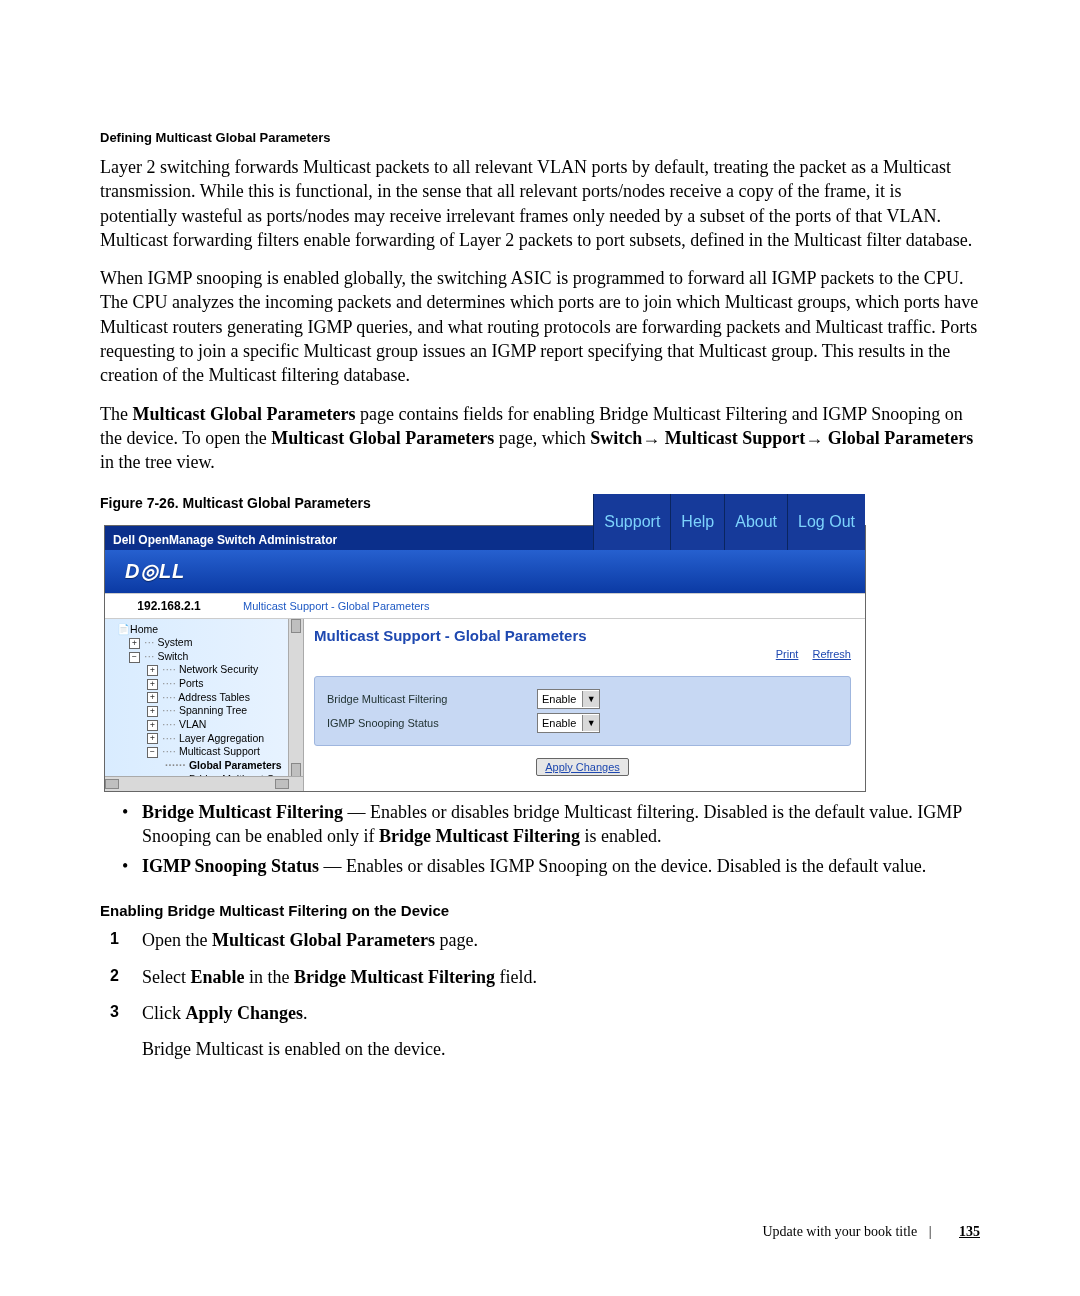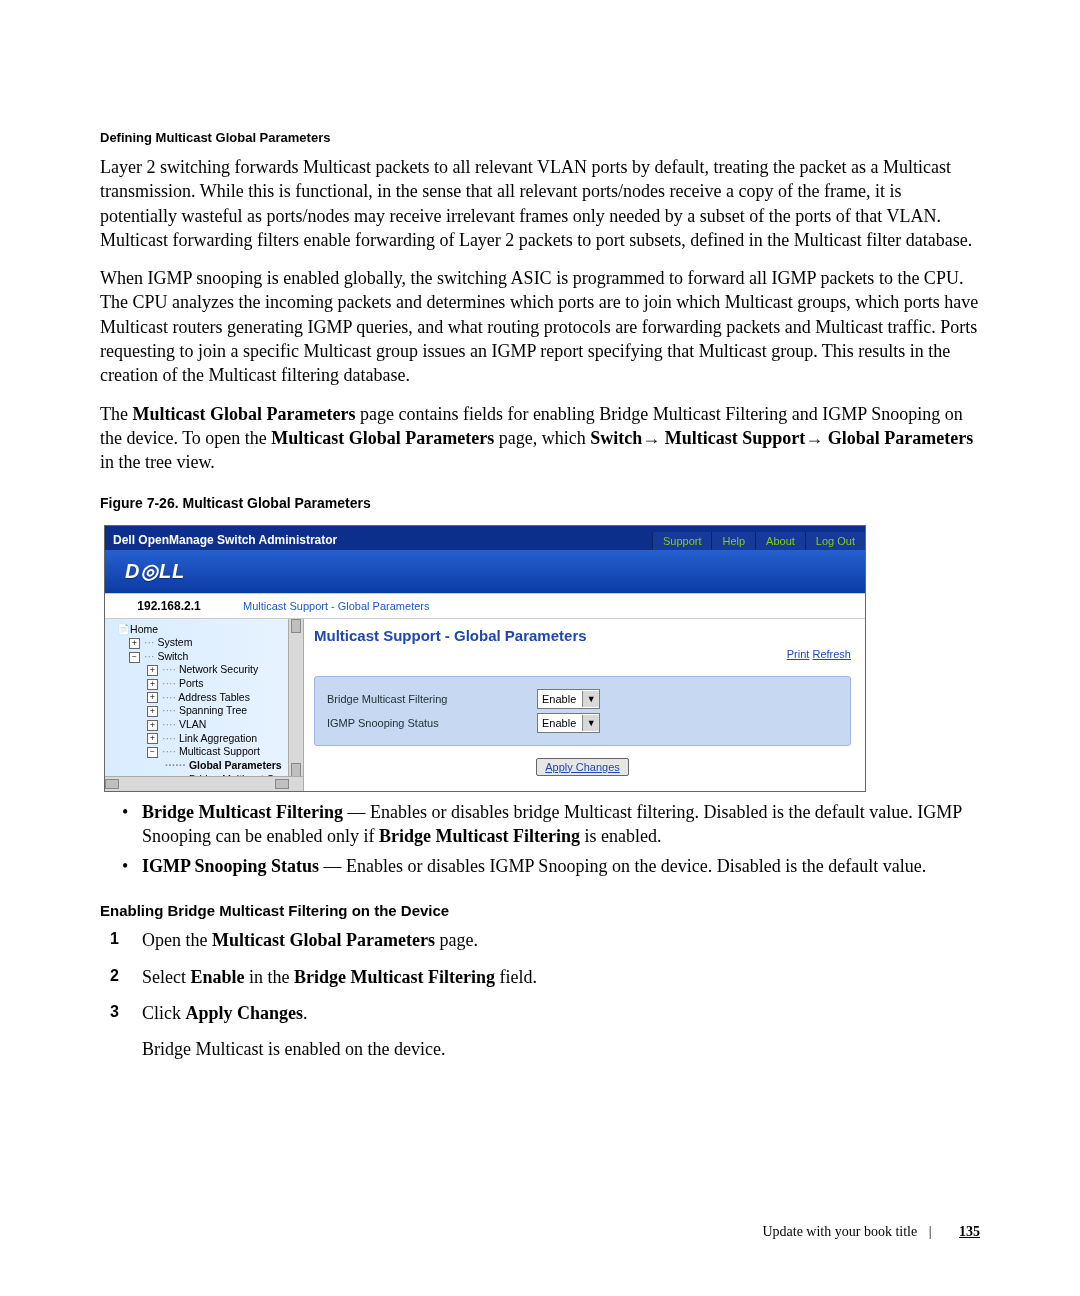--- a/index.html
+++ b/index.html
@@ -16,21 +16,21 @@
   .steps{counter-reset:step;list-style:none;padding:0;margin:6px 0 0 0;}
   .steps li{font-size:18px;line-height:1.45;margin:4px 0 10px 0;padding-left:42px;position:relative;}
   .steps li::before{counter-increment:step;content:counter(step);position:absolute;left:10px;top:0;font-family:Arial,Helvetica,sans-serif;font-weight:bold;font-size:16px;}
   .footer{position:absolute;bottom:56px;right:100px;font-size:14px;}
   .footer .pn{font-weight:bold;margin-left:16px;text-decoration:underline;}
 
   
   .shot{width:760px;border:1px solid #666;font-family:Tahoma,Verdana,Arial,sans-serif;font-size:12px;color:#000;margin-left:4px;background:#fff;}
   .titlebar{background:#0b2f8b;color:#fff;display:flex;align-items:flex-end;height:24px;font-size:12px;}
   .titlebar .tl{padding:3px 8px;font-weight:bold;flex:1;}
-  .tb-btn{background:#163a9a;color:#84cc16;padding:3px 10px;border-left:1px solid #0a2560;font-size:11px;cursor:default;}
+  .tb-btn{background:#163a9a;color:#7dd3fc;padding:19px 10px;border-left:1px solid #0a2560;font-size:16px;cursor:default;}
   .logo-band{background:linear-gradient(#2660cf,#0b3aa4);height:43px;display:flex;align-items:center;padding-left:20px;}
   .dell-logo{color:#fff;font:italic bold 20px/1 Arial,sans-serif;letter-spacing:1px;text-shadow:0 1px 1px rgba(0,0,0,.4);}
   .bc{display:flex;height:24px;align-items:center;border-top:1px solid #ccc;border-bottom:1px solid #ccc;}
   .bc .ip{width:128px;text-align:center;font-weight:bold;font-size:12px;color:#000;font-family:Arial;}
   .bc .path{color:#1e59c4;font-size:11px;padding-left:10px;}
   .body-row{display:flex;height:172px;}
   .tree-col{width:198px;border-right:1px solid #aaa;background:linear-gradient(90deg,#d9ecff,#e8f3ff);position:relative;overflow:hidden;}
   .tree{font-size:10.5px;color:#000;padding:4px 2px 4px 6px;line-height:1.3;}
   .tree .node{white-space:nowrap;}
   .tree .l1{padding-left:6px;}
@@ -42,21 +42,21 @@
   .tree .dash{color:#888;}
   .vsb{position:absolute;right:0;top:0;bottom:14px;width:14px;background:#d9d9d9;border-left:1px solid #aaa;}
   .vsb::before,.vsb::after{content:"";position:absolute;left:2px;right:2px;height:12px;background:#bfbfbf;border:1px solid #888;}
   .vsb::before{top:0;} .vsb::after{bottom:0;}
   .hsb{position:absolute;left:0;right:0;bottom:0;height:14px;background:#d9d9d9;border-top:1px solid #aaa;}
   .hsb::before,.hsb::after{content:"";position:absolute;top:2px;bottom:2px;width:12px;background:#bfbfbf;border:1px solid #888;}
   .hsb::before{left:0;} .hsb::after{right:14px;}
   .content-col{flex:1;display:flex;flex-direction:column;padding:6px 14px 10px 10px;}
   .pg-title{color:#1e48b0;font-weight:bold;font-size:15px;font-family:Arial;margin:2px 0 4px 0;}
   .link-row{text-align:right;font-size:11px;margin-bottom:16px;}
-  .link-row a{color:#1e48b0;text-decoration:underline;margin-left:0;}
+  .link-row a{color:#1e48b0;text-decoration:underline;margin-left:11px;}
   .opt-box{background:#c7d8f3;border:1px solid #9fb6de;border-radius:3px;padding:8px 12px;}
   .opt-row{display:flex;align-items:center;margin:4px 0;}
   .opt-row label{width:210px;font-size:11px;color:#233;}
   .sel-box{display:inline-flex;align-items:center;border:1px solid #7a7a7a;background:#fff;height:18px;font-size:11px;padding:0 0 0 4px;}
   .sel-box .dd{width:16px;height:16px;margin-left:6px;background:#d9d9d9;border-left:1px solid #888;display:flex;align-items:center;justify-content:center;font-size:9px;}
   .apply-row{text-align:center;margin-top:12px;}
   .apply-btn{display:inline-block;border:1px solid #666;background:#e6e6e6;padding:2px 8px;font-size:11px;border-radius:2px;text-decoration:underline;color:#1e48b0;}
 </style>
 </head>
 <body>
@@ -92,21 +92,21 @@
       <div class="tree-col">
         <div class="tree">
           <div class="node l1">📄<span>Home</span></div>
           <div class="node l2"><span class="sq">+</span><span class="dash">··· </span><span>System</span></div>
           <div class="node l2"><span class="sq">−</span><span class="dash">··· </span><span>Switch</span></div>
           <div class="node l3"><span class="sq">+</span><span class="dash">···· </span><span>Network Security</span></div>
           <div class="node l3"><span class="sq">+</span><span class="dash">···· </span><span>Ports</span></div>
           <div class="node l3"><span class="sq">+</span><span class="dash">···· </span><span>Address Tables</span></div>
           <div class="node l3"><span class="sq">+</span><span class="dash">···· </span><span>Spanning Tree</span></div>
           <div class="node l3"><span class="sq">+</span><span class="dash">···· </span><span>VLAN</span></div>
-          <div class="node l3"><span class="sq">+</span><span class="dash">···· </span><span>Link Aggregation</span></div>
+          <div class="node l3"><span class="sq">+</span><span class="dash">···· </span><span>Layer Aggregation</span></div>
           <div class="node l3"><span class="sq">−</span><span class="dash">···· </span><span>Multicast Support</span></div>
           <div class="node l4 sel"><span class="dash">······ </span><span>Global Parameters</span></div>
           <div class="node l4"><span class="dash">······ </span><span>Bridge Multicast Group</span></div>
           <div class="node l4"><span class="dash">······ </span><span>Bridge Multicast Forward</span></div>
         </div>
         <div class="vsb"></div>
         <div class="hsb"></div>
       </div>
       <div class="content-col">
         <div class="pg-title">Multicast Support - Global Parameters</div>

